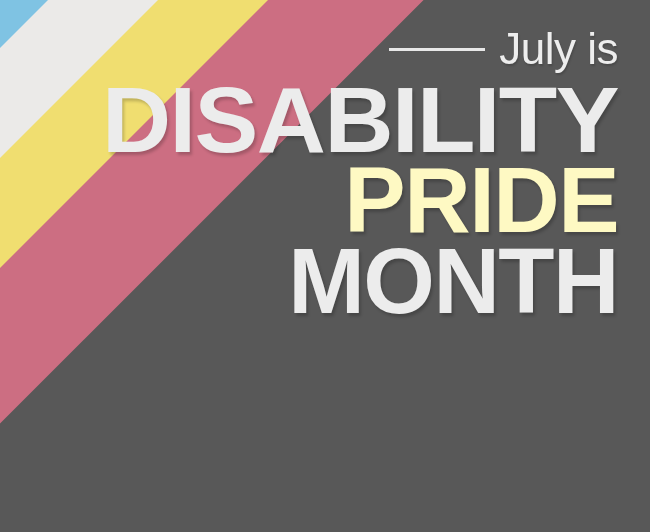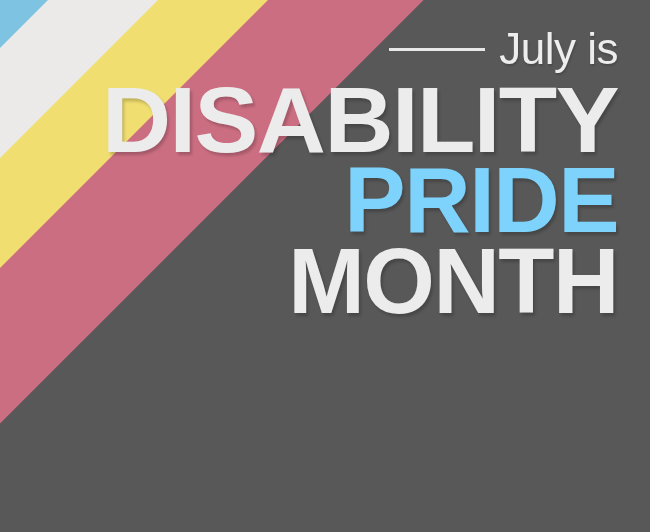--- a/index.html
+++ b/index.html
@@ -123,19 +123,19 @@
 
   <div id="text-block">
 
     <div id="eyebrow-row">
       <span id="eyebrow-rule" style="background: rgb(232, 232, 232);"></span>
       <span id="eyebrow-text">July is</span>
     </div>
 
     <span class="headline" id="headline-line-1" style="color: rgb(236, 236, 236);">DISABILITY</span>
 
-    <span class="headline" id="headline-line-2" style="color: #7dd3fc;">PRIDE</span>
+    <span class="headline" id="headline-line-2" style="color: #fef9c3;">PRIDE</span>
 
     <span class="headline" id="headline-line-3" style="color: rgb(236, 236, 236);">MONTH</span>
 
   </div>
 
 </div>
 
 </body></html>

